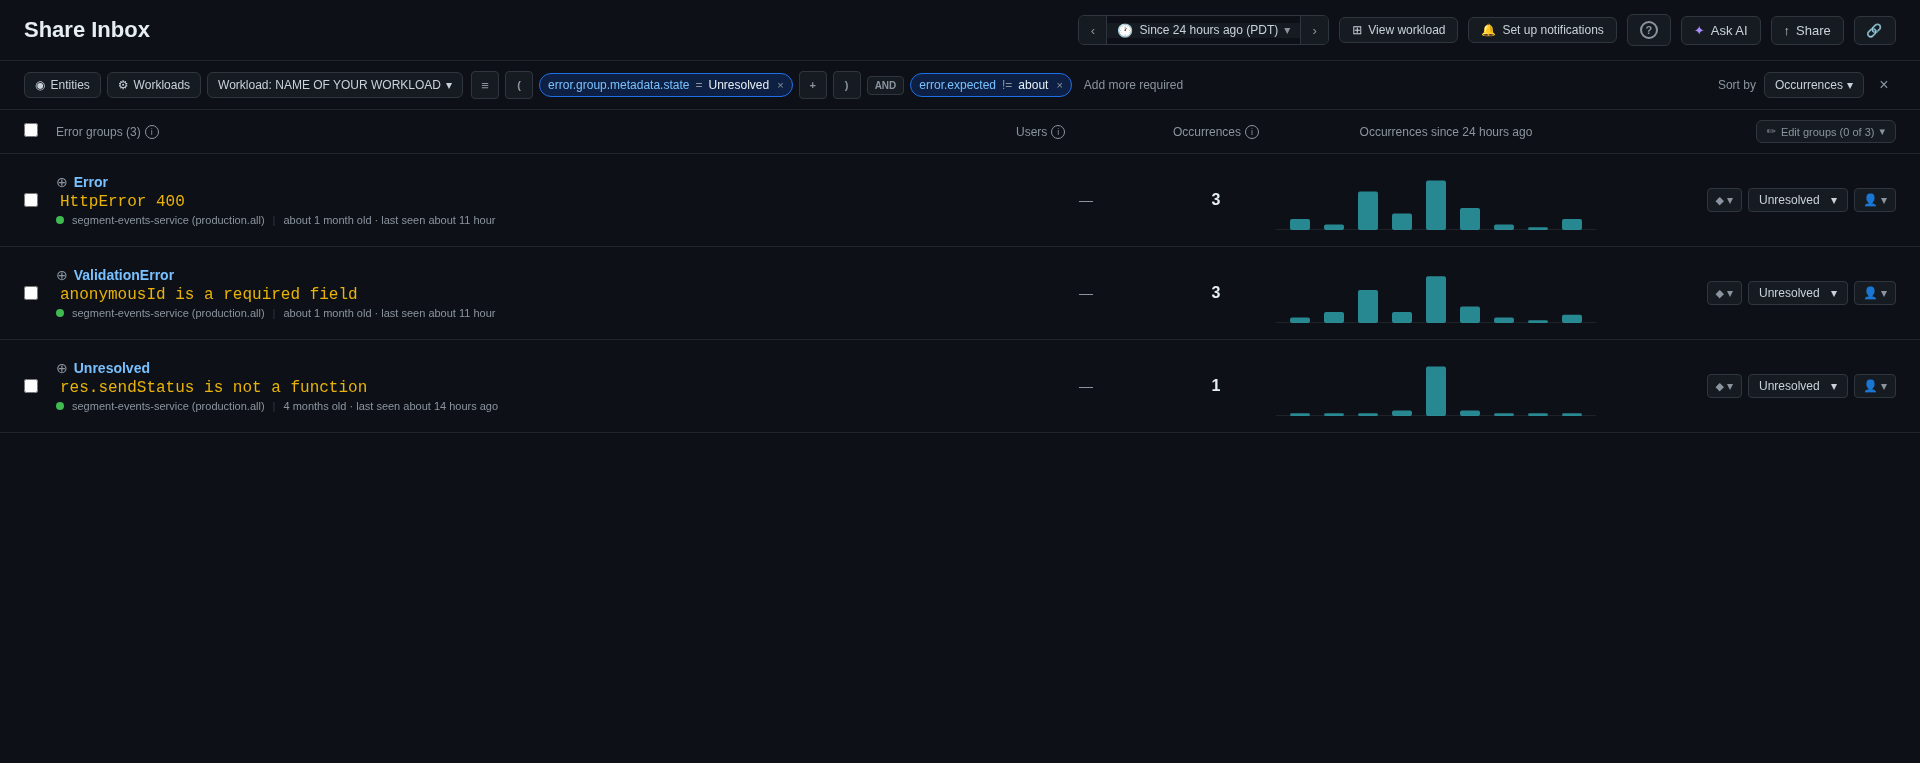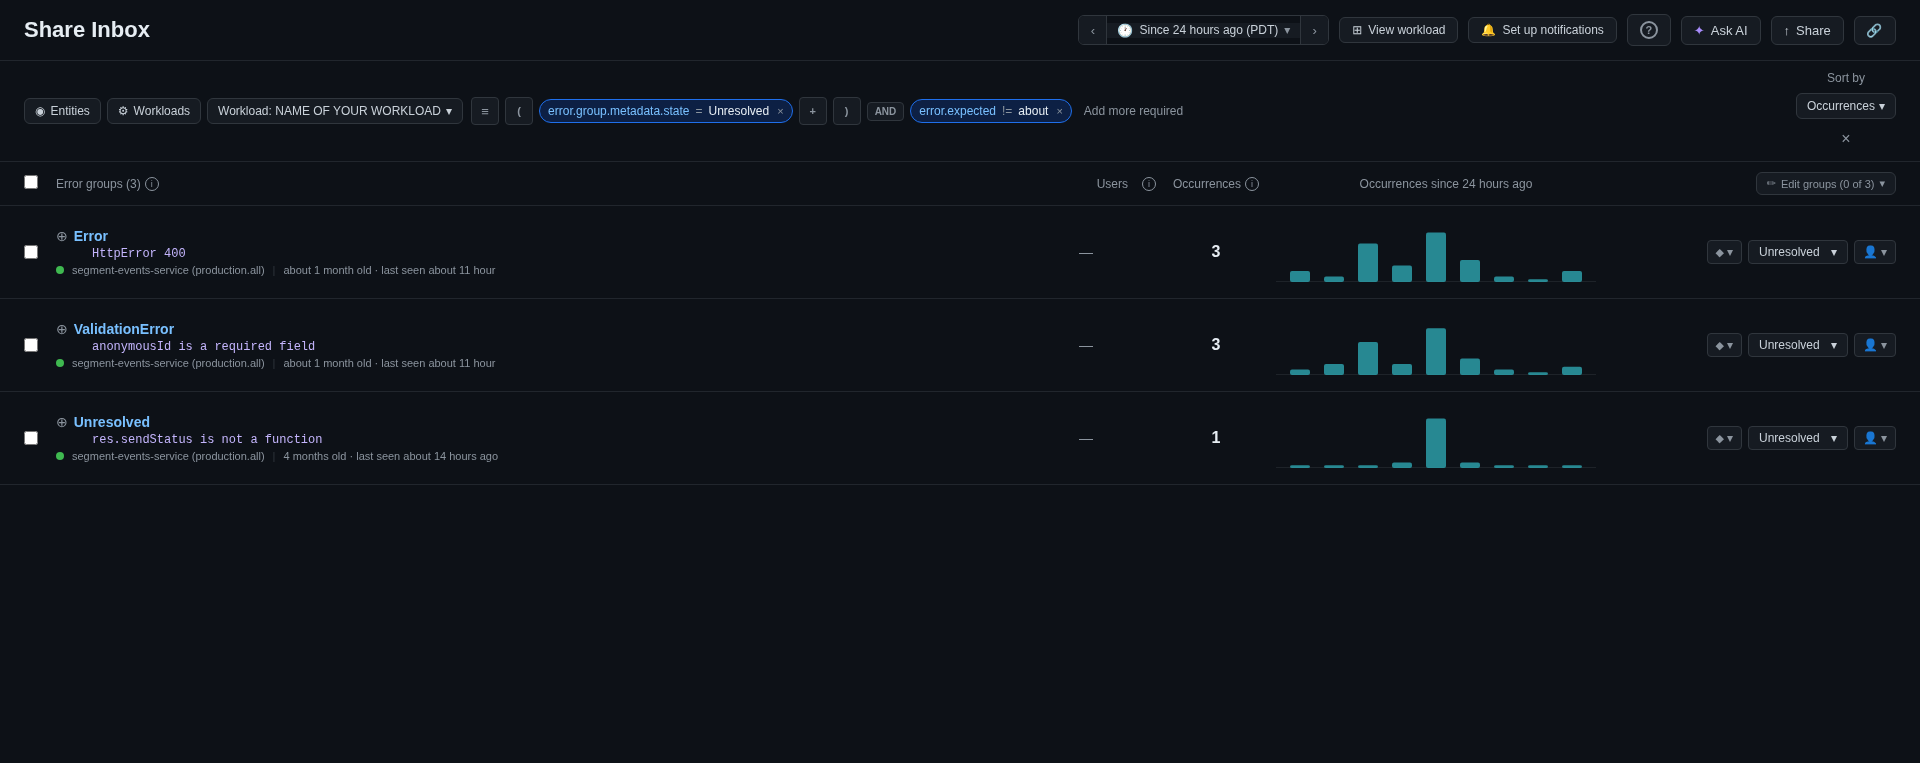--- a/index.html
+++ b/index.html
@@ -151,21 +151,20 @@
       color: #8b949e;
       cursor: pointer;
       font-size: 12px;
       padding: 4px 6px;
     }
 
     .filter-bar-actions {
       display: flex;
       align-items: center;
       gap: 8px;
-      flex-direction: column;
     }
     .sort-label {
       color: #8b949e;
       font-size: 12px;
     }
     .sort-select {
       display: flex;
       align-items: center;
       gap: 4px;
       padding: 5px 10px;
@@ -256,22 +255,22 @@
       display: flex;
       align-items: center;
       gap: 4px;
     }
     .th-users {
       width: 140px;
       font-size: 12px;
       color: #8b949e;
       display: flex;
       align-items: center;
-      gap: 14px;
-      justify-content: flex-end;
+      gap: 4px;
+      justify-content: flex-start;
     }
     .th-occurrences {
       width: 120px;
       font-size: 12px;
       color: #8b949e;
       display: flex;
       align-items: center;
       gap: 4px;
       justify-content: center;
     }
@@ -339,23 +338,23 @@
       font-size: 14px;
     }
     .error-name {
       color: #79c0ff;
       font-size: 14px;
       font-weight: 600;
       cursor: pointer;
       text-decoration: none;
     }
     .error-subtitle {
-      font-size: 12px;
-      color: #c4b5fd;
-      margin-left: 36px;
+      font-size: 16px;
+      color: #eab308;
+      margin-left: 4px;
       font-family: 'Courier New', monospace;
     }
     .row-meta {
       display: flex;
       align-items: center;
       gap: 8px;
       font-size: 11px;
       color: #8b949e;
     }
     .green-dot {

